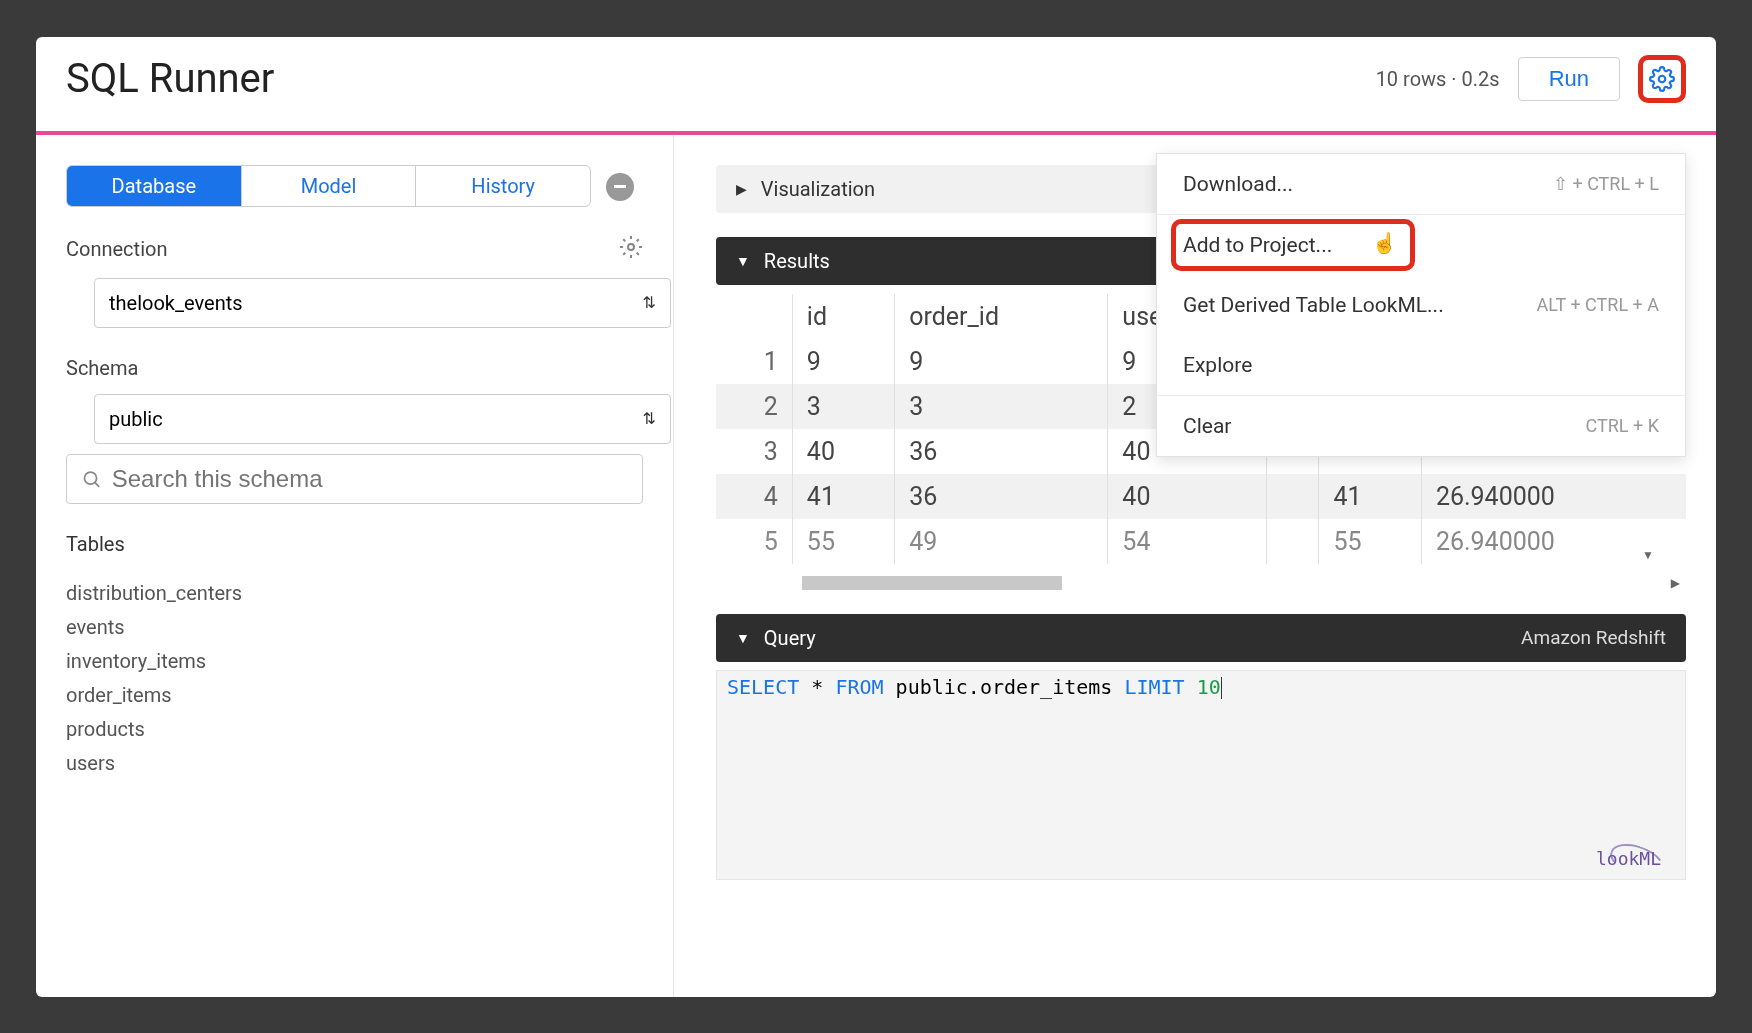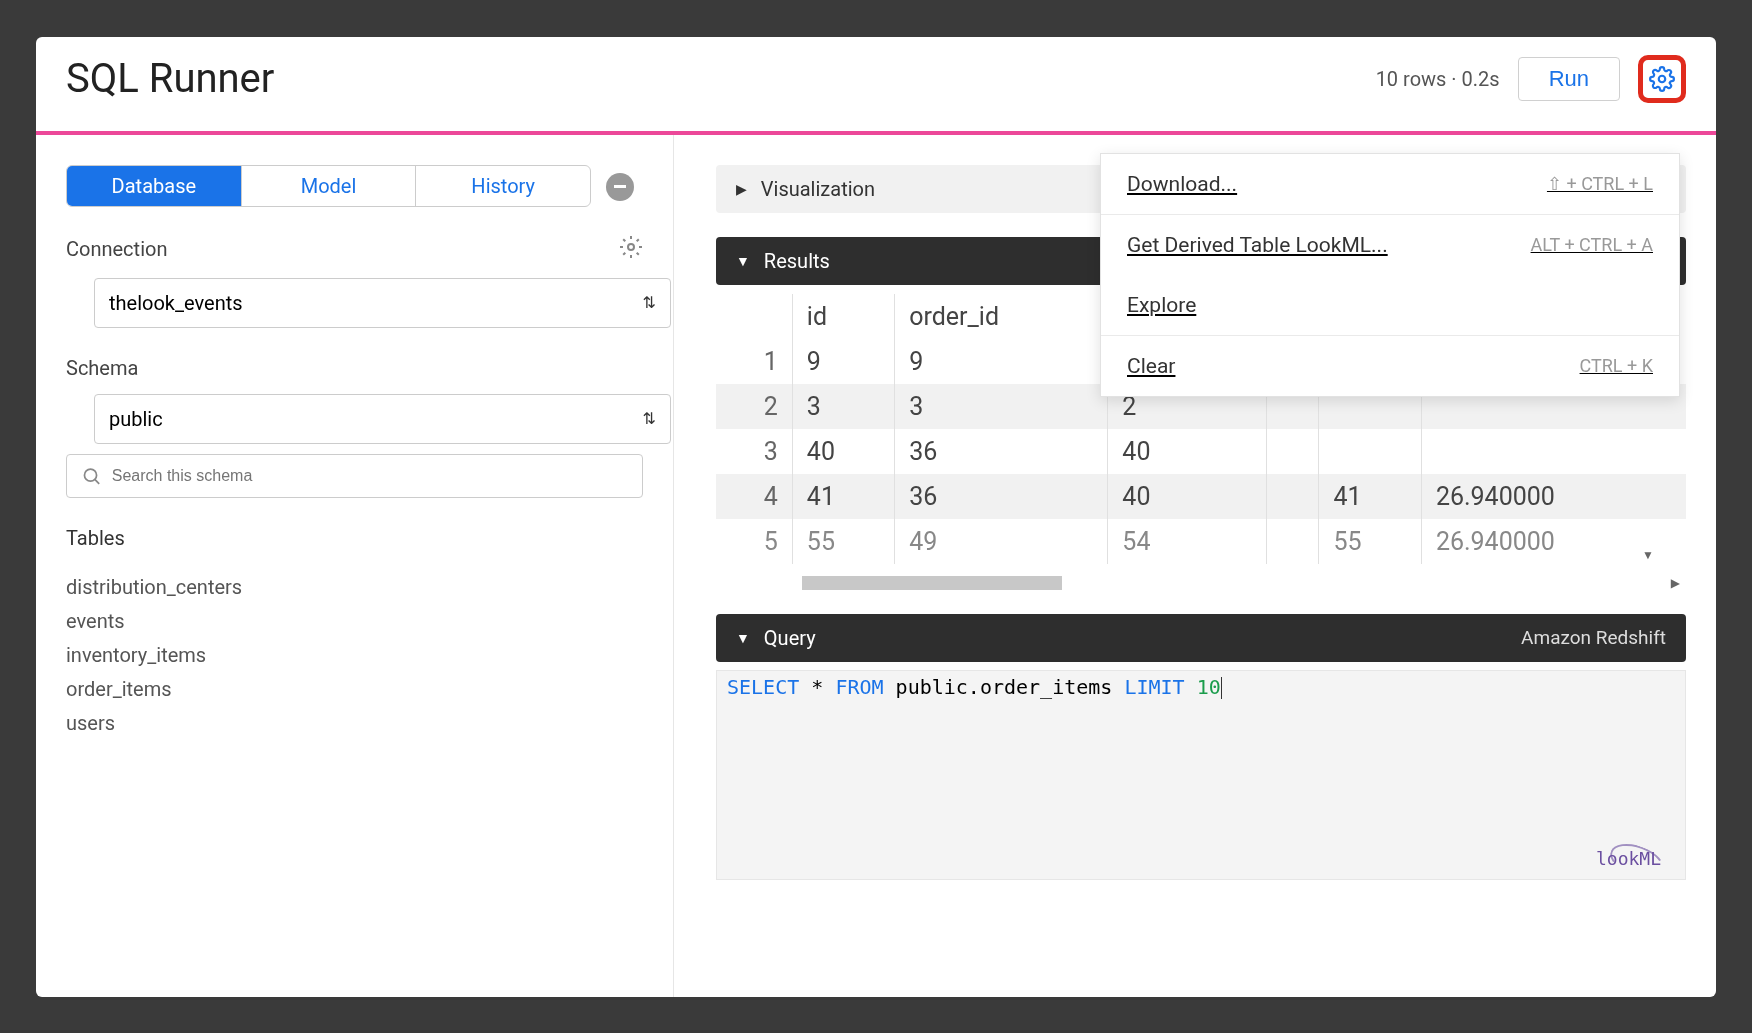--- a/index.html
+++ b/index.html
@@ -141,21 +141,21 @@
   border-radius: 4px;
   padding: 10px 14px;
   margin-top: 10px;
   display: flex;
   align-items: center;
   gap: 10px;
 }
 .search-box input {
   border: none;
   outline: none;
-  font-size: 16px;
+  font-size: 24px;
   width: 100%;
   color: #333;
 }
 .search-box svg { stroke: #888; fill: none; width:22px; height:22px; }
 .tables-heading {
   font-size: 20px;
   color: #333;
   margin-top: 28px;
 }
 .table-list {
@@ -277,27 +277,26 @@
   border-radius: 50%/50%;
   position: absolute;
   right: -4px; top: -2px;
   transform: rotate(20deg);
   opacity: .6;
 }
 
 .dropdown {
   position: absolute;
   top: 116px;
-  right: 36px;
-  width: 580px;
+  right: 30px;
+  width: 530px;
   background: #fff;
   border: 1px solid #e2e2e2;
   box-shadow: 0 4px 14px rgba(0,0,0,.12);
   z-index: 50;
-  text-decoration: underline;
 }
 .dropdown .item {
   display: flex;
   align-items: center;
   padding: 18px 26px;
   font-size: 21px;
   color: #333;
   cursor: pointer;
 }
 .dropdown .shortcut {
@@ -381,20 +380,21 @@
         </svg>
         <input placeholder="Search this schema" style="">
       </div>
 
       <div class="tables-heading">Tables</div>
       <ul class="table-list">
         <li>distribution_centers</li>
         <li>events</li>
         <li>inventory_items</li>
         <li>order_items</li>
+        <li>products</li>
         <li>users</li>
       </ul>
     </div>
 
     <div class="main">
       <div class="panel">
         <span class="arrow">▶</span>
         <span>Visualization</span>
       </div>
 
@@ -493,20 +493,25 @@
       </div>
     </div>
   </div>
 
   <div class="dropdown">
     <div class="item">
       <span>Download...</span>
       <span class="shortcut">⇧ + CTRL + L</span>
     </div>
     <div class="divider"></div>
+    <div class="item highlight">
+      <span>Add to Project...</span>
+      <span class="cursor-hand">☝</span>
+      <div class="highlight-box"></div>
+    </div>
     <div class="item">
       <span>Get Derived Table LookML...</span>
       <span class="shortcut">ALT + CTRL + A</span>
     </div>
     <div class="item">
       <span>Explore</span>
     </div>
     <div class="divider"></div>
     <div class="item">
       <span>Clear</span>

